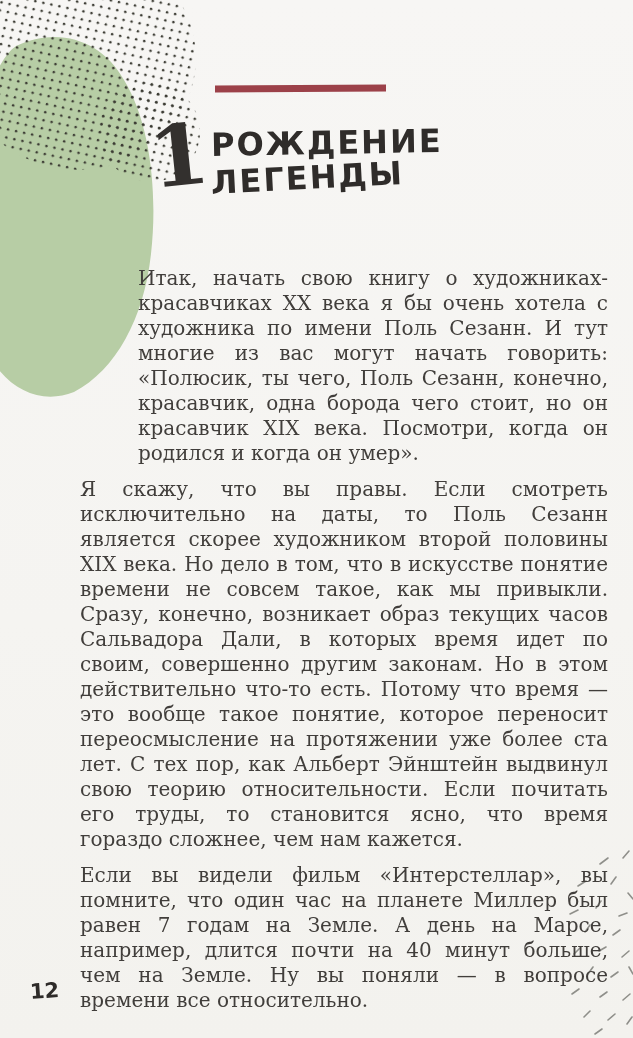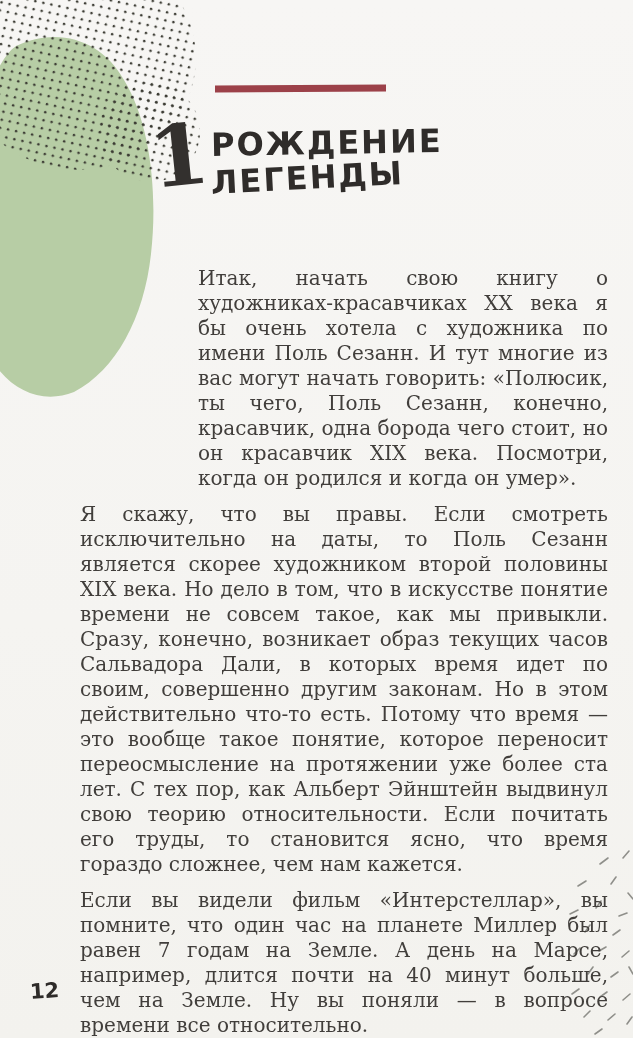--- a/index.html
+++ b/index.html
@@ -52,21 +52,21 @@
   .body-text {
     position: absolute;
     left: 80px; top: 266px;
     width: 528px;
     color: #413e3b;
     font-size: 20px;
     line-height: 25px;
     text-align: justify;
   }
   .body-text p { margin: 0 0 11px 0; }
-  .body-text p.indented { margin-left: 118px; }
+  .body-text p.indented { margin-left: 58px; }
   .page-number {
     position: absolute;
     left: 30px; top: 979px;
     font-family: "DejaVu Sans", sans-serif;
     font-weight: 700;
     font-size: 21px;
     color: #2e2b29;
     transform: rotate(-4deg);
   }
 </style>

